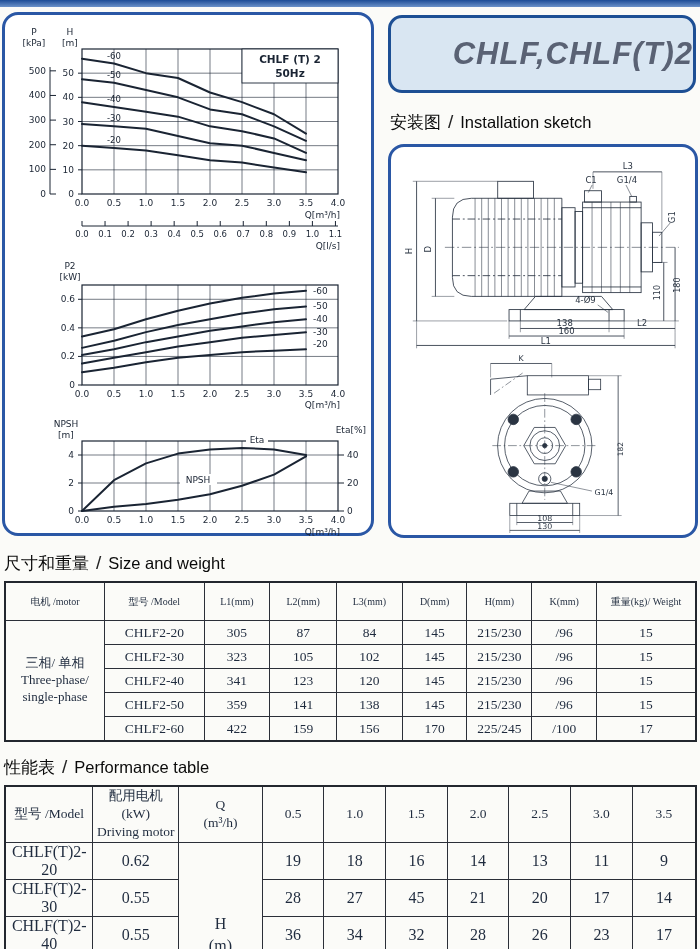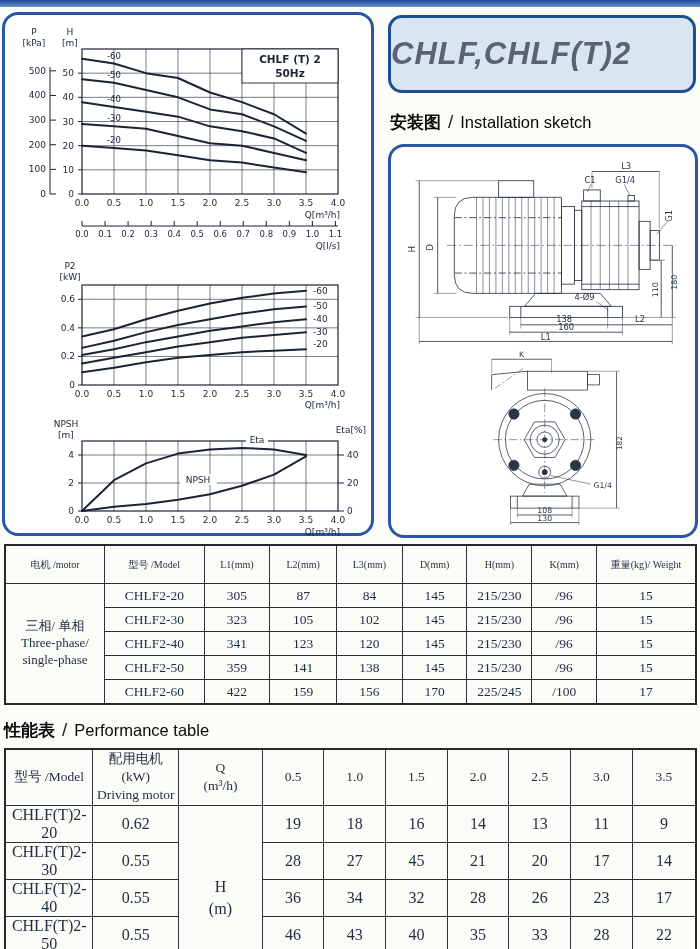--- a/index.html
+++ b/index.html
@@ -3,27 +3,27 @@
 <meta charset="utf-8">
 <title>CHLF,CHLF(T)2</title>
 <style>
   html,body{margin:0;padding:0}
   body{width:700px;height:949px;background:#fbfbf8;font-family:"Liberation Sans",sans-serif;overflow:hidden;position:relative}
   .top-strip{height:7px;background:linear-gradient(#1d4c96,#6c92c9)}
   .upper{display:flex;gap:14px;margin:5px 2px 0 2px}
   .panel{border:3px solid #2a57a5;border-radius:16px;background:#ffffff;box-sizing:border-box}
   .left-panel{width:372px;height:524px;padding:8px 0 0 5px}
   .right-col{flex:1;display:flex;flex-direction:column}
-  .title-box{height:72px;border:3px solid #1d4f94;border-radius:14px;background:#d9e6f2;display:flex;align-items:center;justify-content:flex-start;margin:3px 2px 0 0}
+  .title-box{height:72px;border:3px solid #1d4f94;border-radius:14px;background:#d9e6f2;display:flex;align-items:center;justify-content:flex-end;margin:3px 2px 0 0}
   .title-box span{font-size:31px;font-weight:bold;font-style:italic;color:#5a6274;letter-spacing:1px;font-family:"Liberation Sans",sans-serif}
   .sec-heading{color:#0a0a0a;margin:18px 0 0 2px;white-space:nowrap}
-  .sec-heading .zh{font-weight:bold;font-size:17px}
+  .sec-heading .zh{font-weight:normal;font-size:17px}
   .sec-heading .sep{font-size:19px;margin:0 7px;color:#222}
   .sec-heading .en{font-size:16.5px;font-weight:500}
-  .sketch-panel{margin-top:10px;padding:6px 2px 10px 2px;display:flex;flex-direction:column;align-items:center;height:394px}
+  .sketch-panel{margin-top:10px;padding:6px 2px 2px 2px;display:flex;flex-direction:column;align-items:center;height:394px}
   .bottom{padding:0 3px}
   .bottom .sec-heading{margin:14px 0 0 1px}
   table{border-collapse:collapse;margin:6px 0 0 1px;font-family:"Liberation Serif",serif;color:#1f2b3e;border:2px solid #23272e;table-layout:fixed}
   th,td{border:1px solid #2b2f38;text-align:center;font-weight:normal;padding:0;overflow:hidden}
   #size-table th{height:37px;font-size:10px}
   #size-table td{height:23px;font-size:13.5px}
   #perf-table th{height:40px;font-size:13.5px}
   #perf-table td{height:25px;font-size:16px}
   .hdr2 div{line-height:1.35}
   .motor-cell div{line-height:1.3;font-size:13px}
@@ -361,20 +361,23 @@
           <text x="207" y="163" text-anchor="start">G1/4</text>
           <text x="150" y="192">108</text>
           <text x="150" y="201">130</text>
         </g>
       </svg>
     </div>
   </div>
 </div>
 
 <div class="bottom">
+  <div class="sec-heading">
+    <span class="zh">尺寸和重量</span><span class="sep">/</span><span class="en">Size and weight</span>
+  </div>
 
   <table id="size-table">
     <colgroup>
       <col style="width:100px">
         <col style="width:100px">
         <col style="width:66px">
         <col style="width:67px">
         <col style="width:66px">
         <col style="width:65px">
         <col style="width:65px">

